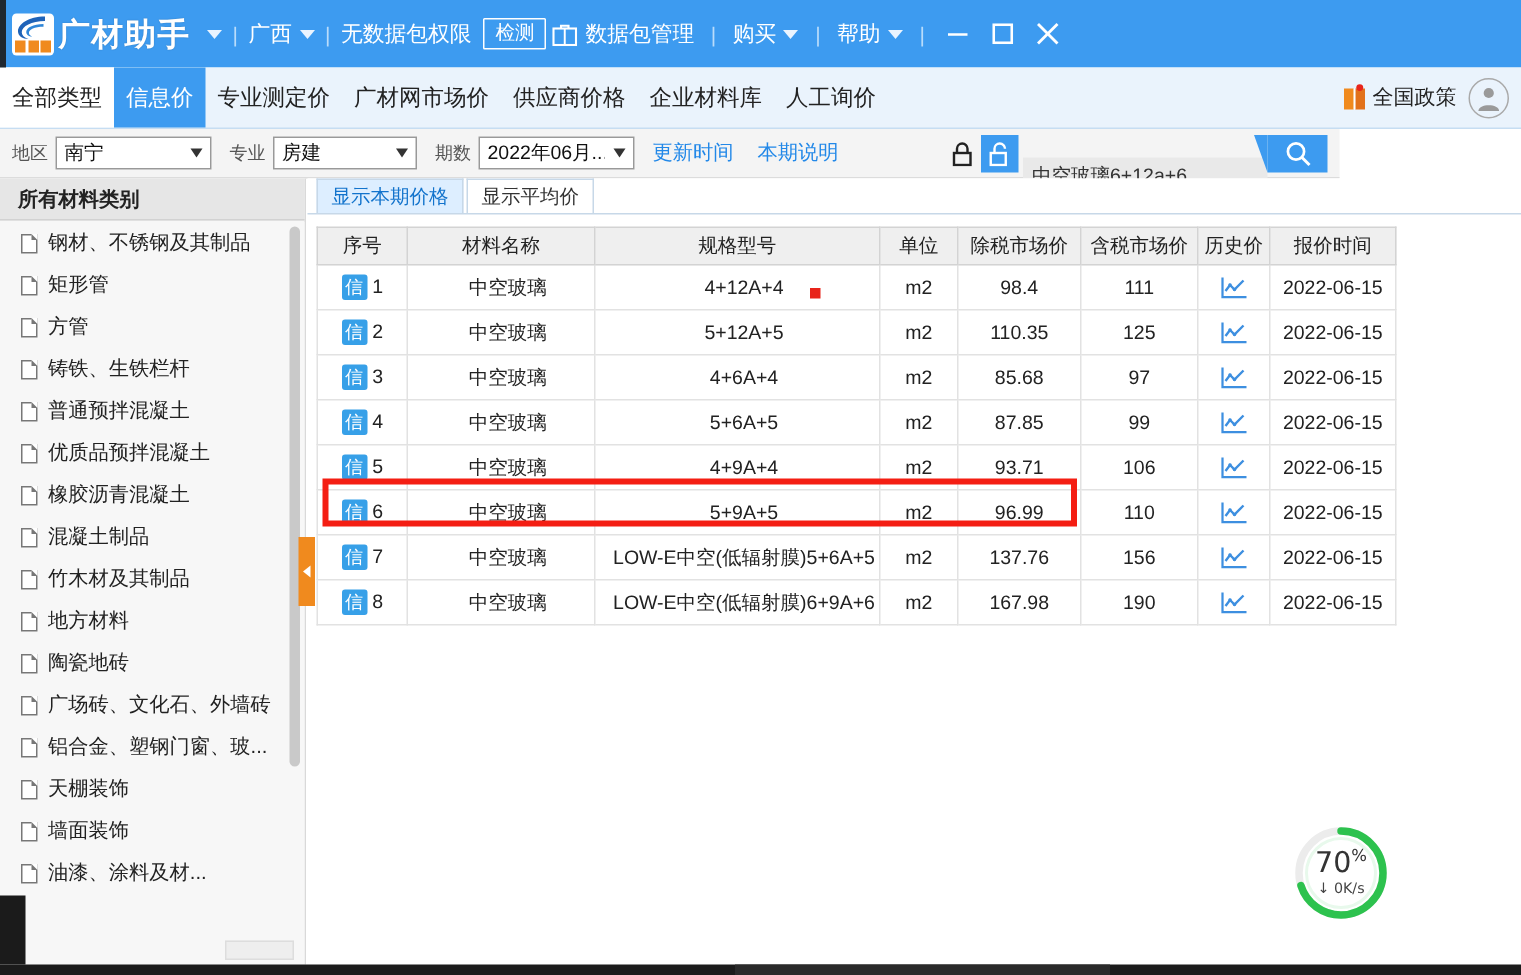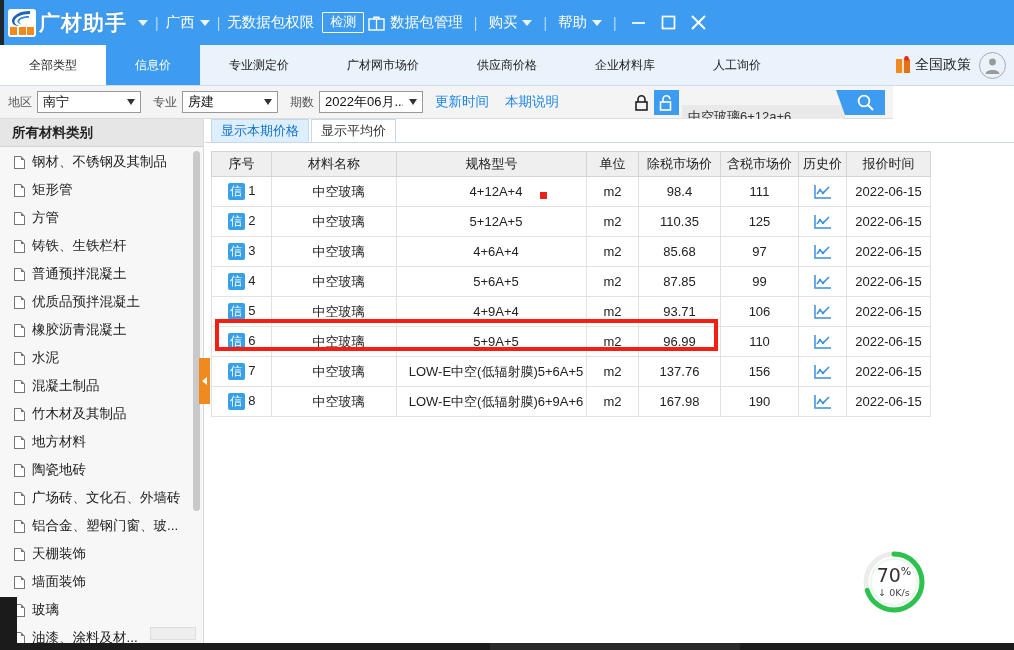--- a/index.html
+++ b/index.html
@@ -61,21 +61,21 @@
   }
   .winbtn svg { display: block; }
 
   
   .navbar {
     position: absolute; left: 0; top: 45px; width: 1014px; height: 41px;
     background: #eaf3fc; display: flex; align-items: stretch;
     border-bottom: 1px solid #c6ddf2;
   }
   .nav-tab {
-    display: flex; align-items: center; padding: 0 29px; font-size: 12px;
+    display: flex; align-items: center; padding: 0 8px; font-size: 15px;
     color: #222; white-space: nowrap; font-family: Liberation Serif, serif;
   }
   .nav-tab.first { background: #ffffff; color: #222; }
   .nav-tab.active { background: #3d9bf0; color: #fff; }
   .nav-right { margin-left: auto; display: flex; align-items: center; padding-right: 8px; gap: 8px; }
   .policy {
     display: flex; align-items: center; gap: 3px; font-size: 14px; color: #222;
     max-width: 86px; overflow: hidden; white-space: nowrap;
   }
   .book-ico { position: relative; width: 17px; height: 18px; flex: none; }
@@ -430,24 +430,20 @@
         <div class="sb-item">
           <span class="doc-ico"></span>
           <span>优质品预拌混凝土</span>
         </div>
         <div class="sb-item">
           <span class="doc-ico"></span>
           <span>橡胶沥青混凝土</span>
         </div>
         <div class="sb-item">
           <span class="doc-ico"></span>
-          <span>水泥</span>
-        </div>
-        <div class="sb-item">
-          <span class="doc-ico"></span>
           <span>混凝土制品</span>
         </div>
         <div class="sb-item">
           <span class="doc-ico"></span>
           <span>竹木材及其制品</span>
         </div>
         <div class="sb-item">
           <span class="doc-ico"></span>
           <span>地方材料</span>
         </div>
@@ -463,24 +459,20 @@
           <span class="doc-ico"></span>
           <span>铝合金、塑钢门窗、玻...</span>
         </div>
         <div class="sb-item">
           <span class="doc-ico"></span>
           <span>天棚装饰</span>
         </div>
         <div class="sb-item">
           <span class="doc-ico"></span>
           <span>墙面装饰</span>
-        </div>
-        <div class="sb-item">
-          <span class="doc-ico"></span>
-          <span>玻璃</span>
         </div>
         <div class="sb-item">
           <span class="doc-ico"></span>
           <span>油漆、涂料及材...</span>
         </div>
       </div>
     <div class="sb-scroll"></div>
   </div>
   <div class="sb-collapse">
     <span class="tri"></span>

